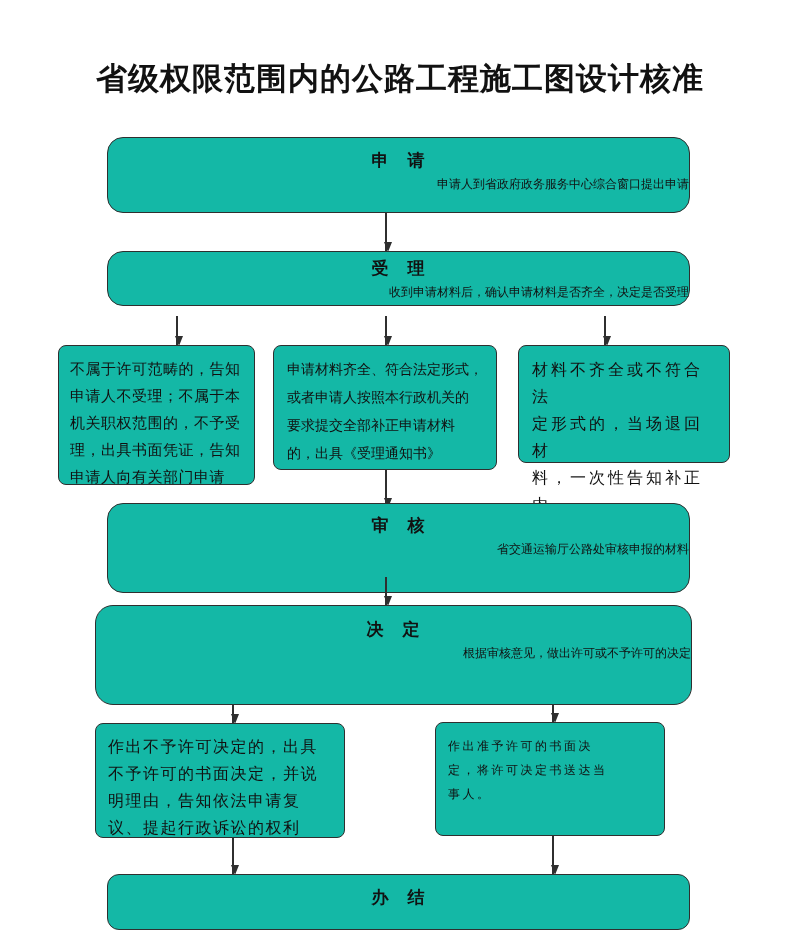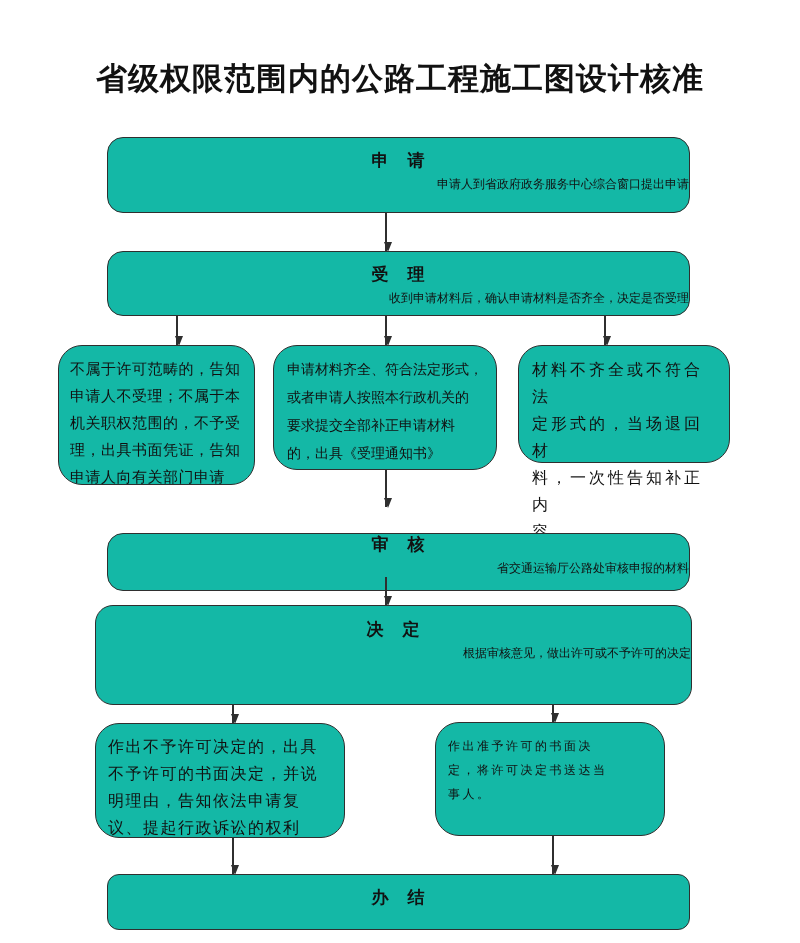--- a/index.html
+++ b/index.html
@@ -43,30 +43,30 @@
     font-weight: bold;
     letter-spacing: 1px;
     line-height: 22px;
   }
   .node .txt {
     text-align: right;
     font-size: 12px;
     line-height: 24px;
   }
   .branch {
-    border-radius: 24px;
+    border-radius: 8px;
   }
   .branch .txt {
     text-align: left;
     white-space: pre-line;
   }
   
   .box-apply   { left:107px; top:137px; width:583px; height:76px;  padding-top:12px; }
-  .box-accept  { left:107px; top:251px; width:583px; height:65px;  padding-top:12px; }
-  .box-review  { left:107px; top:533px; width:583px; height:58px;  }
+  .box-accept  { left:107px; top:251px; width:583px; height:55px;  padding-top:6px; }
+  .box-review  { left:107px; top:503px; width:583px; height:90px;  padding-top:11px; }
   .box-decide  { left:95px;  top:605px; width:597px; height:100px; padding-top:13px; border-radius:18px; }
   .box-finish  { left:107px; top:874px; width:583px; height:56px;  padding-top:13px; border-radius:12px;font-family:Liberation Mono, monospace; }
   
   .box-reject     { left:58px;  top:345px; width:197px; height:140px; padding:10px 11px 0 11px; }
   .box-reject .txt     { font-size:15px; line-height:27px; letter-spacing:0.5px; }
   .box-complete   { left:273px; top:345px; width:224px; height:125px; padding:10px 13px 0 13px; }
   .box-complete .txt   { font-size:14px; line-height:28px; }
   .box-incomplete { left:518px; top:345px; width:212px; height:118px; padding:10px 13px 0 13px; }
   .box-incomplete .txt { font-size:16px; line-height:27px; letter-spacing:3px; }
   .box-deny       { left:95px; top:723px; width:250px; height:115px; padding:9px 12px 0 12px; }

